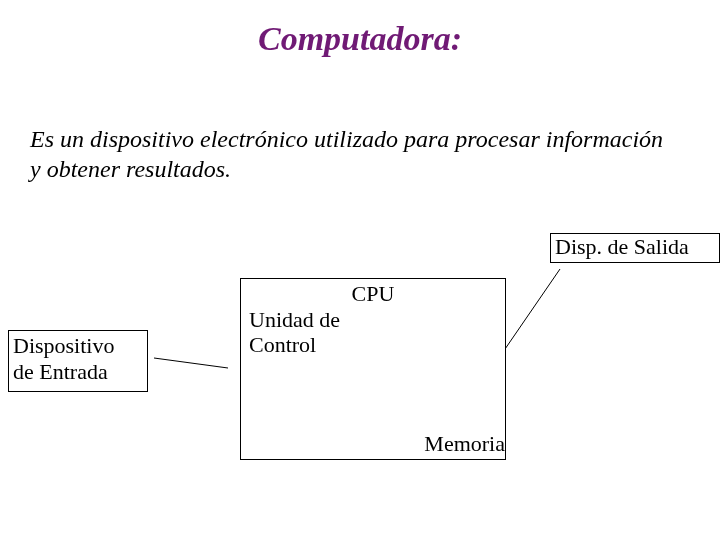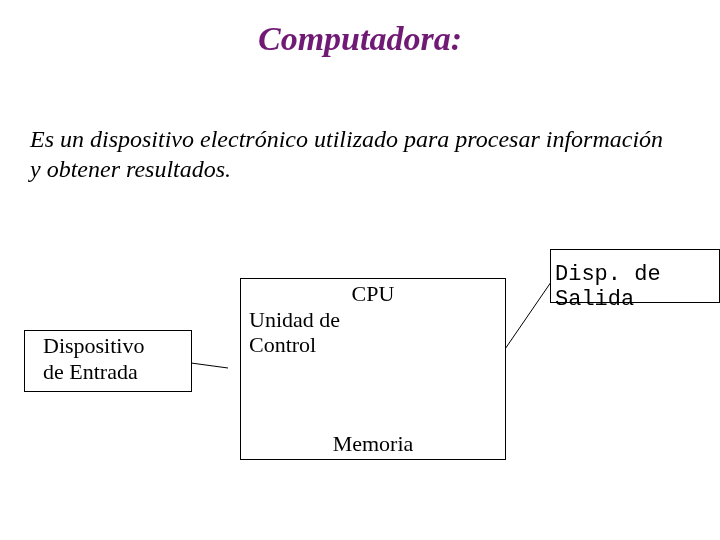--- a/index.html
+++ b/index.html
@@ -36,34 +36,33 @@
     font-style: italic;
     line-height: 1.25;
   }
   .box {
     position: absolute;
     border: 1px solid #000;
     font-size: 22px;
     background: #fff;
   }
   .entrada {
-    left: 24px;
+    left: 8px;
     top: 330px;
     width: 130px;
     height: 56px;
-    padding: 2px 18px;
+    padding: 2px 4px;
     line-height: 1.18;
   }
   .salida {
     left: 550px;
-    top: 249px;
+    top: 233px;
     width: 160px;
     height: 28px;
-    padding: 12px 4px;
-    font-family: Liberation Mono, monospace;
+    padding: 0 4px;
   }
   .central {
     left: 240px;
     top: 278px;
     width: 264px;
     height: 180px;
   }
   .cpu-label {
     position: absolute;
     left: 0;
@@ -86,21 +85,21 @@
     font-size: 22px;
     line-height: 1.15;
     text-align: center;
     width: 120px;
   }
   .mem-label {
     position: absolute;
     left: 0;
     top: 152px;
     width: 264px;
-    text-align: center;
+    text-align: right;
     font-size: 22px;
   }
   svg.lines {
     position: absolute;
     left: 0;
     top: 0;
     width: 720px;
     height: 540px;
     pointer-events: none;
   }

